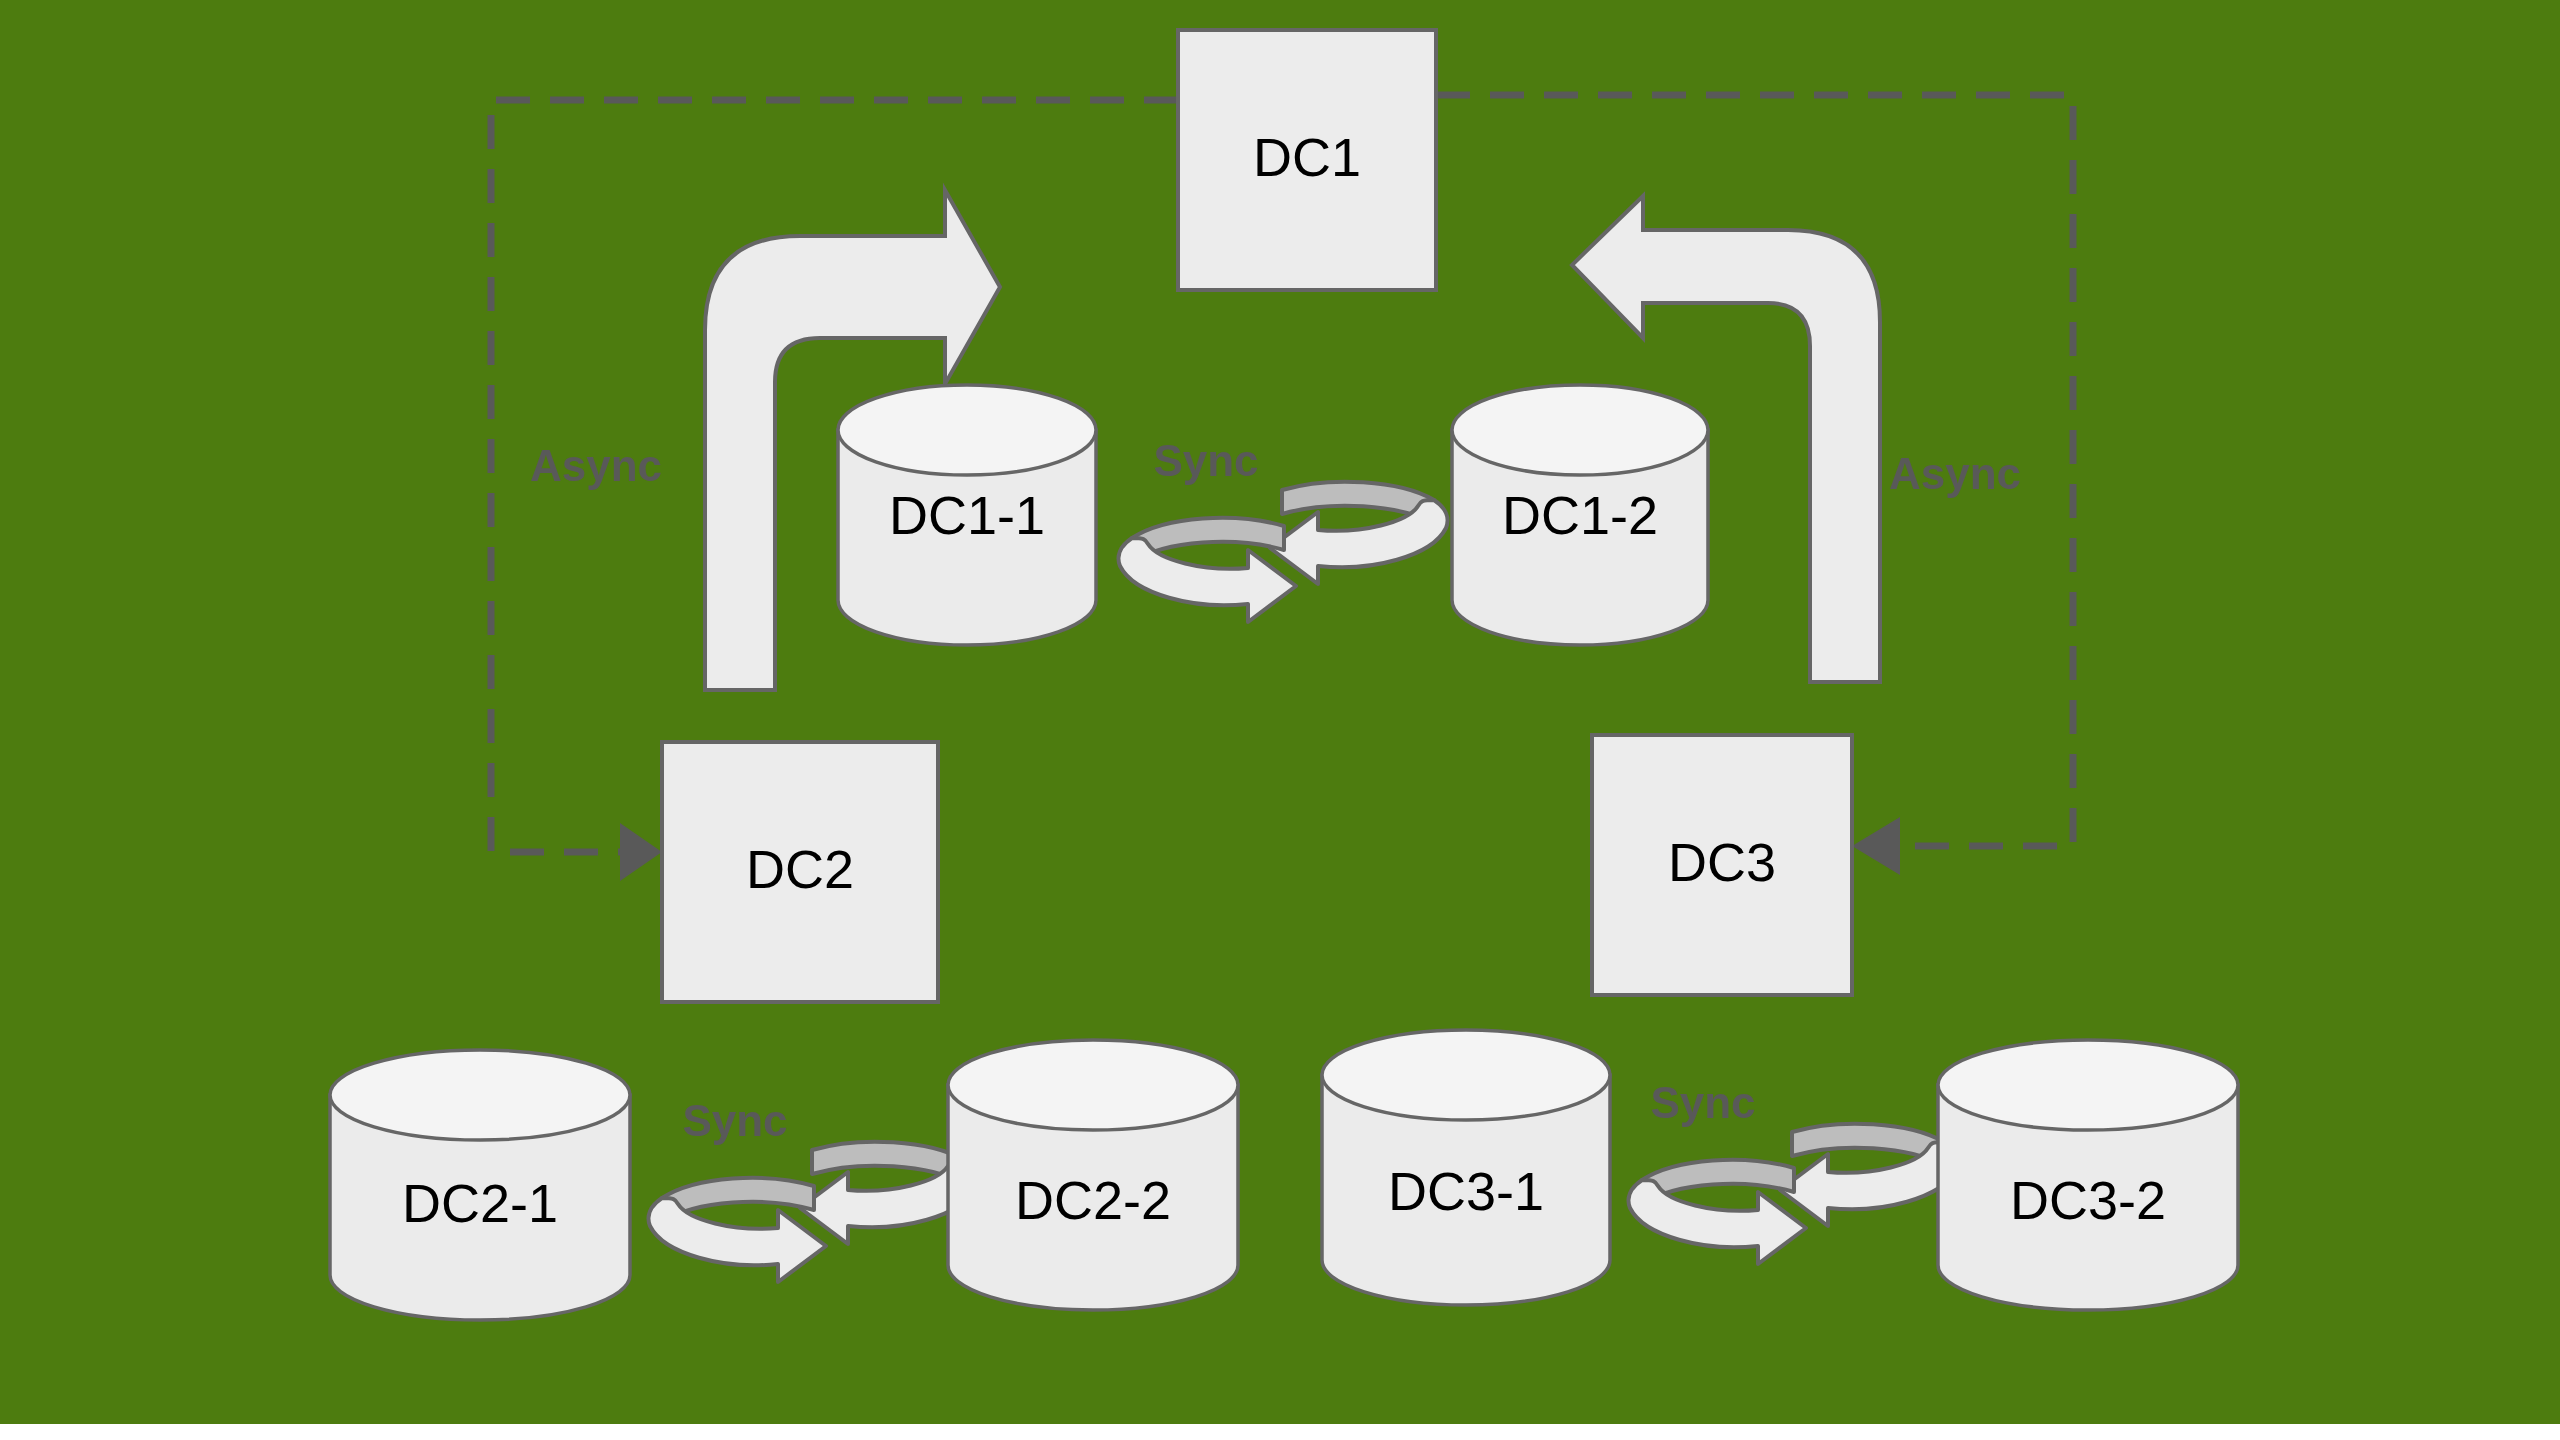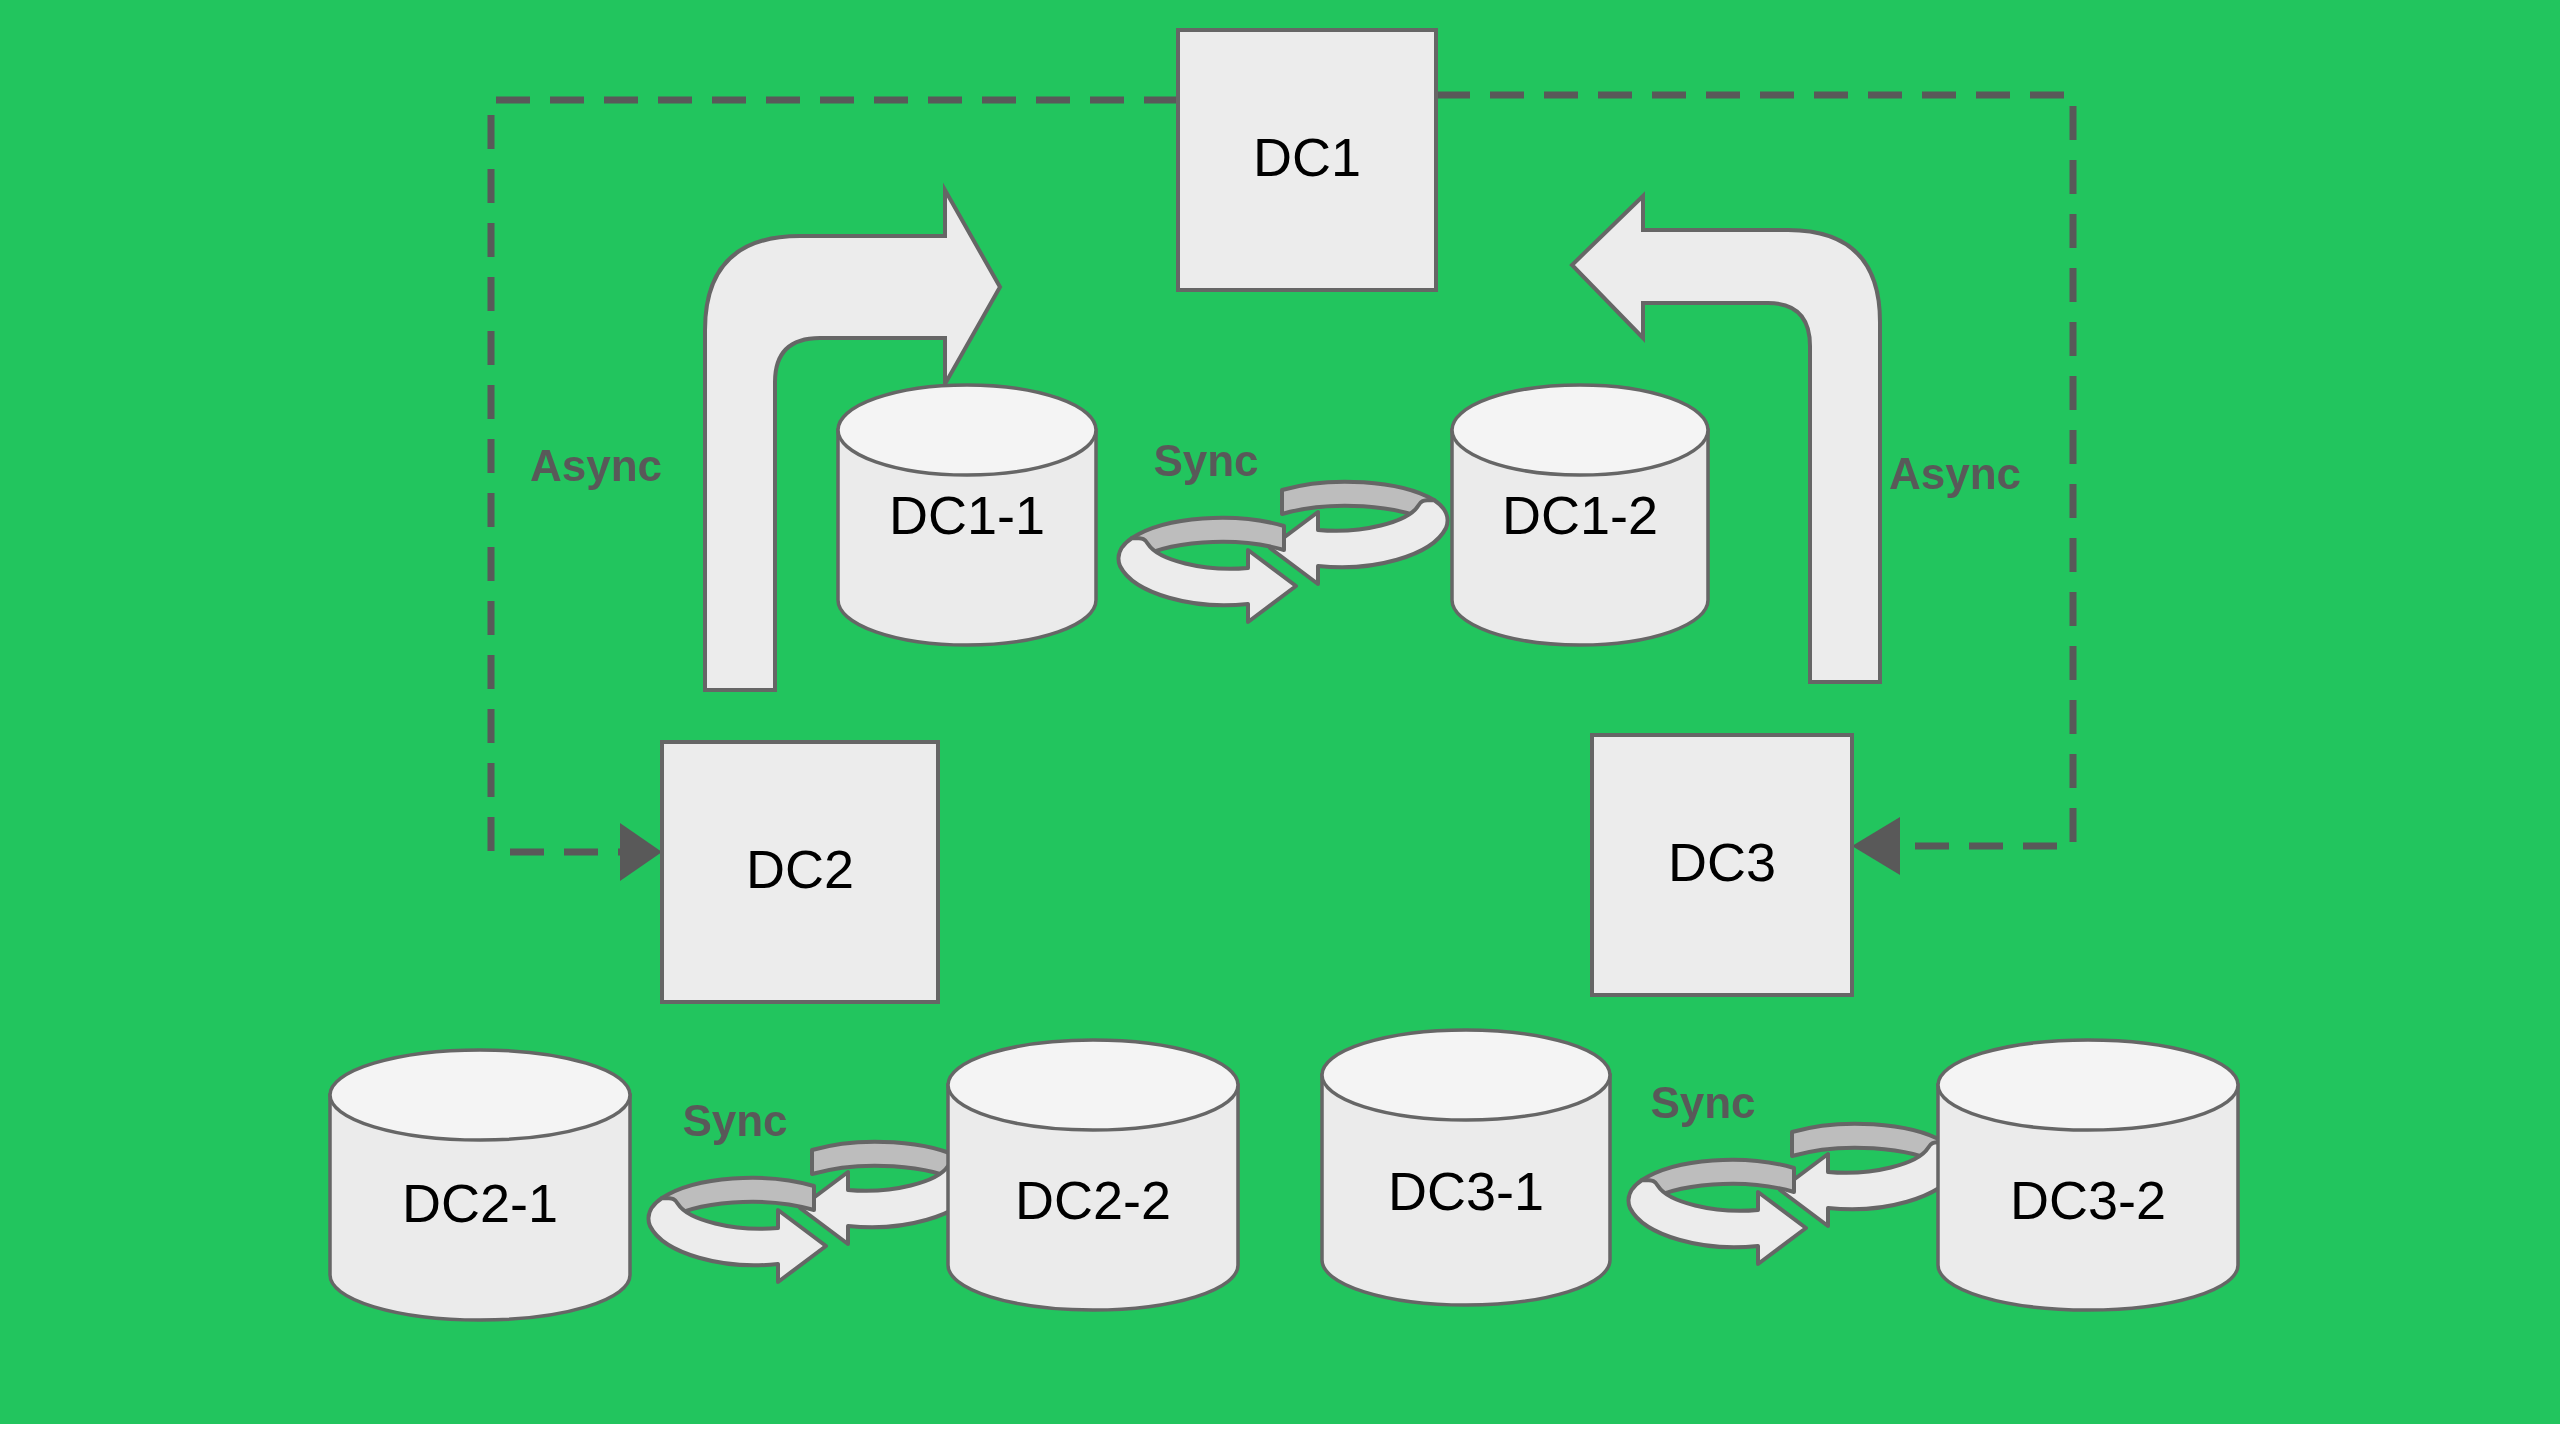--- a/index.html
+++ b/index.html
@@ -10,21 +10,21 @@
   body {
     width: 2560px;
     height: 1440px;
     overflow: hidden;
     font-family: "Liberation Sans", sans-serif;
   }
   #canvas {
     position: relative;
     width: 2560px;
     height: 1424px;
-    background: #22c55e;
+    background: #4d7c0f;
   }
   #diagram-svg {
     position: absolute;
     left: 0;
     top: 0;
     width: 2560px;
     height: 1440px;
   }
   .node-label {
     font-family: "Liberation Sans", sans-serif;

